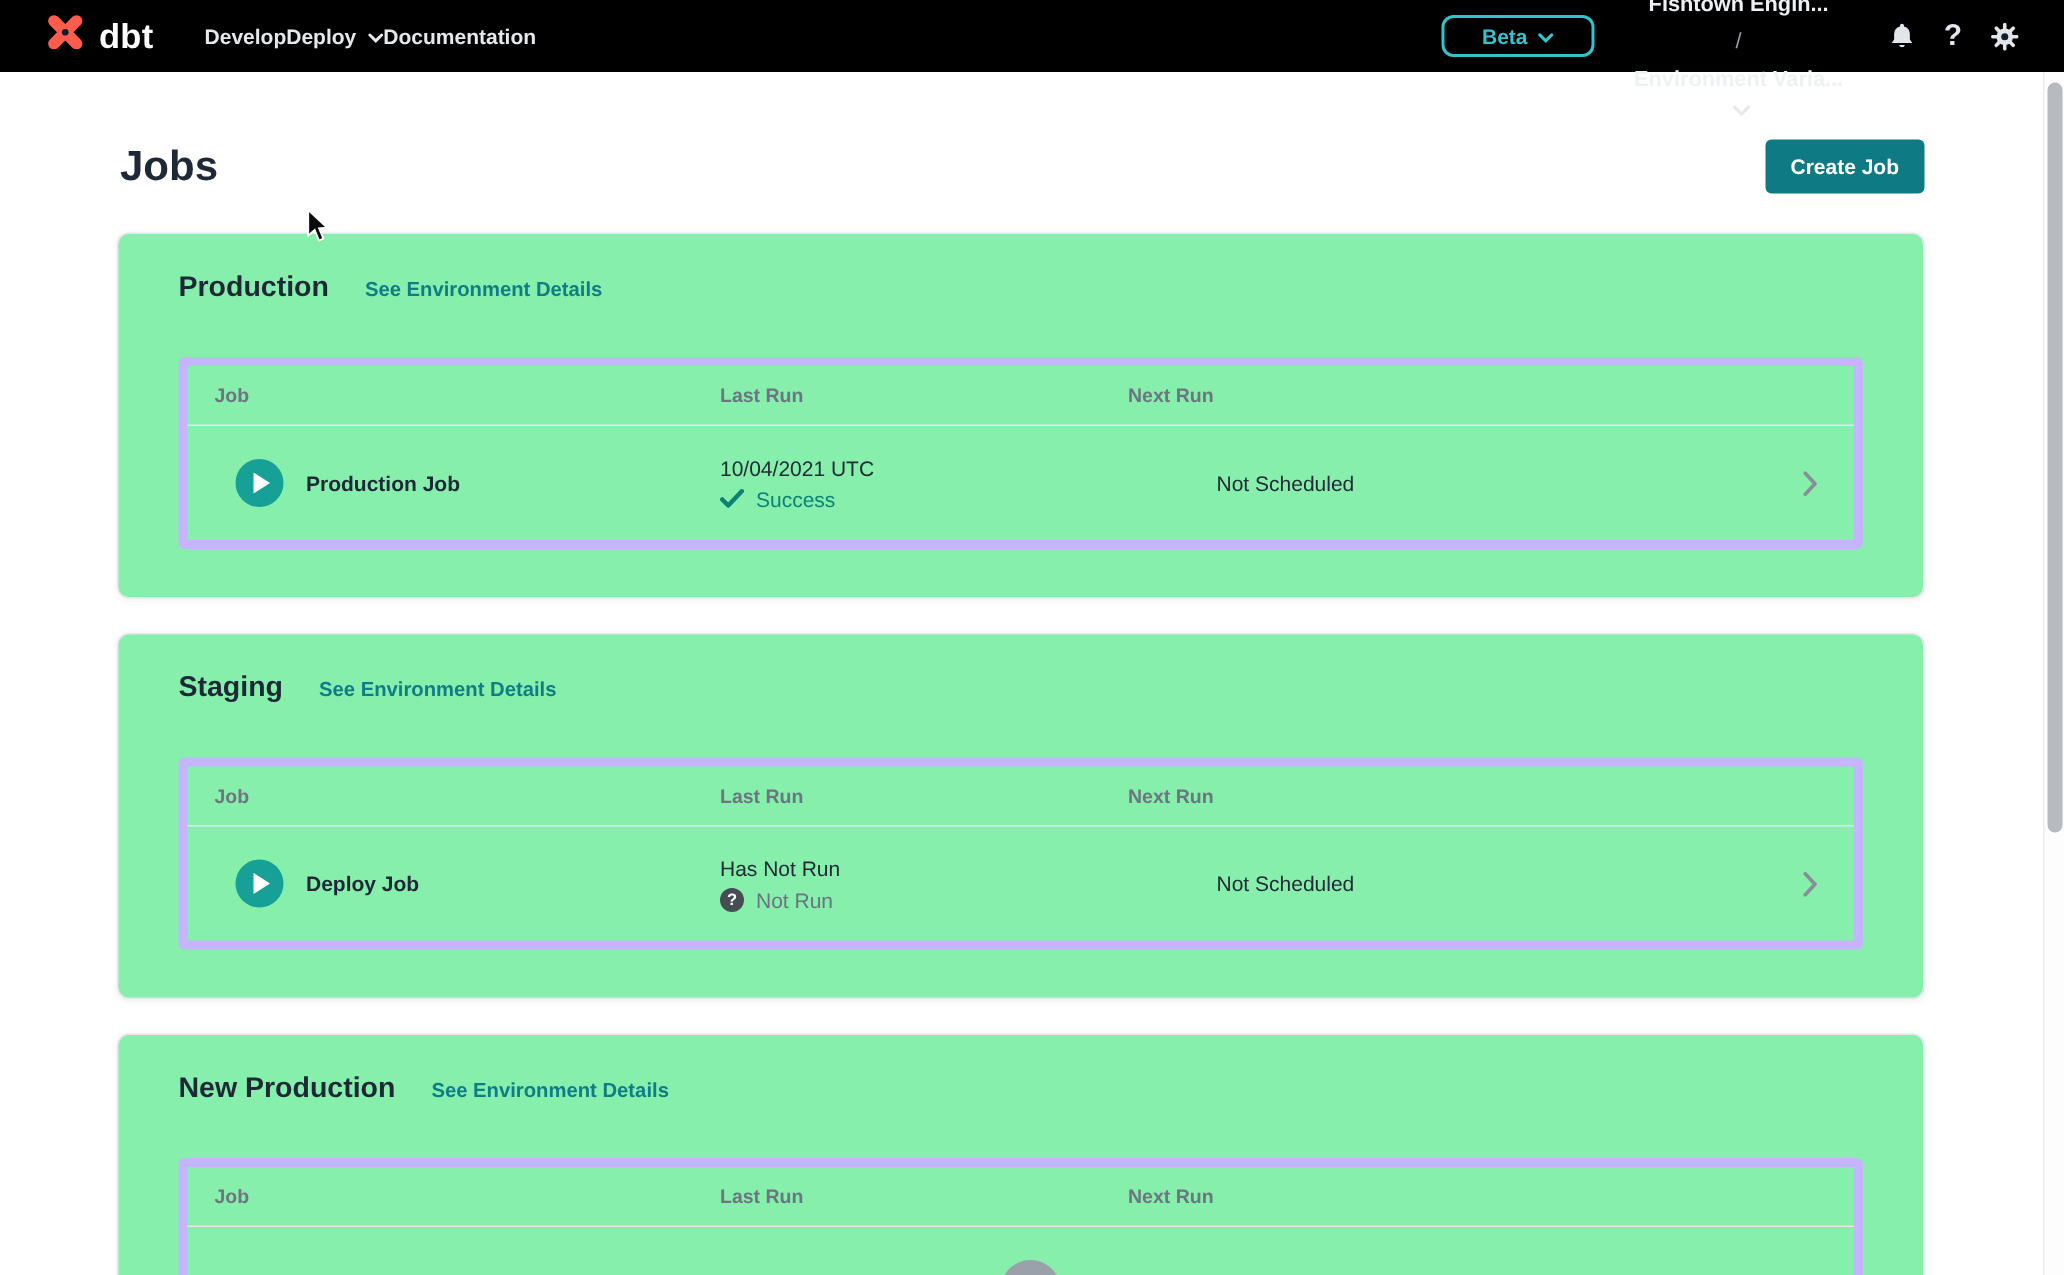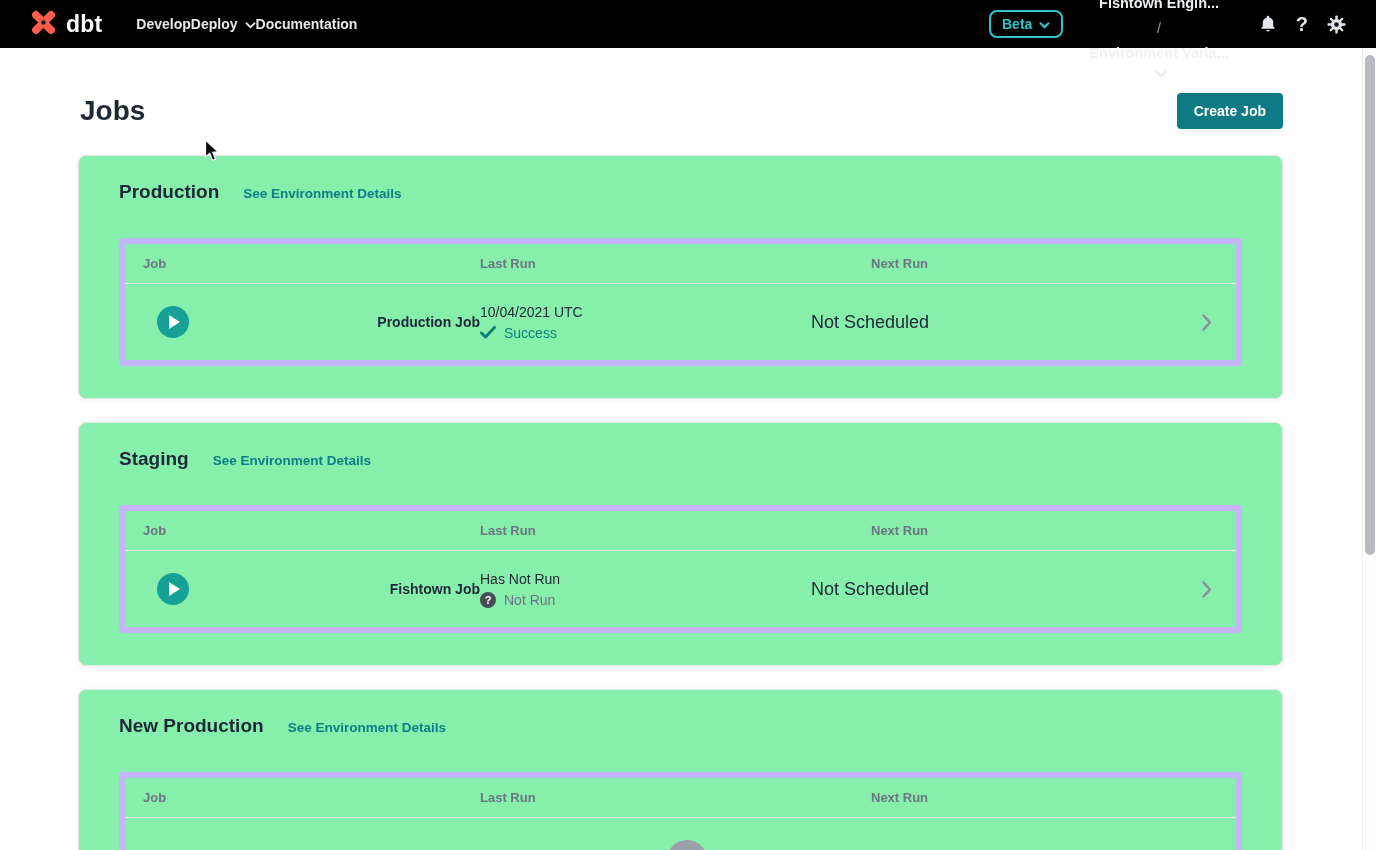--- a/index.html
+++ b/index.html
@@ -16,21 +16,21 @@
     height: 48px; background: #000000; display: flex; align-items: center;
     padding: 0 30px 0 28px; color: #e6e9ec;
   }
   .logo { display: flex; align-items: center; gap: 7px; margin-right: 34px; }
   .logo-text { font-size: 23px; font-weight: bold; color: #ffffff; letter-spacing: 0.2px; }
   .nav { display: flex; align-items: center; }
   .nav-item { display: flex; align-items: center; gap: 7px; font-size: 14px; font-weight: bold; color: #e6e9ec; cursor: pointer; }
   .topbar-right { margin-left: auto; display: flex; align-items: center; }
   .beta-pill {
     display: flex; align-items: center; gap: 7px; color: #33c3cd;
-    border: 2px solid #33c3cd; border-radius: 8px; padding: 4px 11px;
+    border: 2px solid #33c3cd; border-radius: 8px; padding: 4px 25px;
     font-size: 14px; font-weight: bold; cursor: pointer;
   }
   .breadcrumb { display: flex; align-items: center; gap: 9px; margin-left: 26px; font-size: 14.5px; font-weight: bold; color: #eef1f3; flex-direction: column; }
   .crumb-sep { color: #959ca5; font-weight: normal; }
   .topbar-icons { display: flex; align-items: center; gap: 19px; margin-left: 30px; }
   .help-glyph { font-size: 20px; font-weight: 800; color: #e2e6ea; line-height: 1; }
   .icon-btn { display: flex; align-items: center; cursor: pointer; }
 
   
   .main { width: 1362px; position: relative; }
@@ -50,41 +50,41 @@
   }
   .env-card + .env-card { margin-top: 0; }
   .env-header { display: flex; align-items: baseline; gap: 24px; margin-bottom: 35px; }
   .env-name { font-size: 19px; font-weight: bold; color: #1e2836; margin: 0; }
   .env-link { font-size: 13.5px; font-weight: bold; color: #0e7d87; text-decoration: none; cursor: pointer; }
 
   .job-table { border: 6px solid #c4b5fd; border-radius: 4px; }
   .thead { display: flex; align-items: center; height: 40px; border-bottom: 1px solid #e4e7eb; }
   .th { font-size: 13px; font-weight: bold; color: #6d7580; }
   .c-job  { width: 355px; padding-left: 18px; }
-  .c-last { width: 391px; }
+  .c-last { width: 272px; }
   .c-next { flex: 1; }
   .c-arrow { width: 58px; }
   .trow { display: flex; align-items: center; height: 76px; }
-  .cell-job { width: 355px; padding-left: 32px; display: flex; align-items: center; gap: 15px; justify-content: space-between; }
+  .cell-job { width: 355px; padding-left: 32px; display: flex; align-items: center; gap: 15px; }
   .job-name { font-size: 14px; font-weight: bold; color: #1e2836; }
   .play-btn {
     width: 32px; height: 32px; border-radius: 50%; background: #17a096;
     display: flex; align-items: center; justify-content: center; cursor: pointer; flex: none;
   }
   .play-tri { width: 0; height: 0; border-left: 11px solid #fff; border-top: 7px solid transparent; border-bottom: 7px solid transparent; margin-left: 3px; }
   .cell-last { width: 331px; font-size: 14px; }
   .last-date { color: #222b36; margin-bottom: 5px; }
   .status-line { display: flex; align-items: center; gap: 8px; }
   .status-success { color: #0e8177; font-size: 14px; }
   .status-notrun { color: #6b7380; font-size: 14px; }
   .q-badge {
     width: 16px; height: 16px; border-radius: 50%; background: #474d55; color: #fff;
     font-size: 11px; font-weight: bold; display: flex; align-items: center; justify-content: center; flex: none;
   }
-  .cell-next { flex: 1; font-size: 18px; color: #222b36; }
+  .cell-next { flex: 1; font-size: 14px; color: #222b36; }
   .cell-arrow { width: 58px; display: flex; align-items: center; justify-content: center; cursor: pointer; }
 
   .tbody-empty { height: 150px; display: flex; justify-content: flex-start; align-items: flex-start; }
   .empty-icon {
     width: 40px; height: 40px; border-radius: 50%; background: #9aa1aa; color: #fff;
     font-size: 24px; font-weight: bold; display: flex; align-items: center; justify-content: center;
     margin-top: 22px; margin-left: 542px;
   }
 
   
@@ -240,21 +240,21 @@
           <div class="th c-job">Job</div>
           <div class="th c-last">Last Run</div>
           <div class="th c-next">Next Run</div>
           <div class="c-arrow"></div>
         </div>
         <div class="trow">
           <div class="cell-job">
             <span class="play-btn">
                 <span class="play-tri"></span>
               </span>
-            <span class="job-name">Fishtown Job</span>
+            <span class="job-name">Deploy Job</span>
           </div>
           <div class="cell-last">
             <div class="last-date">Has Not Run</div>
             <div class="status-line">
               <span class="q-badge">?</span>
               <span class="status-notrun">Not Run</span>
             </div>
           </div>
           <div class="cell-next">Not Scheduled</div>
           <div class="cell-arrow">

